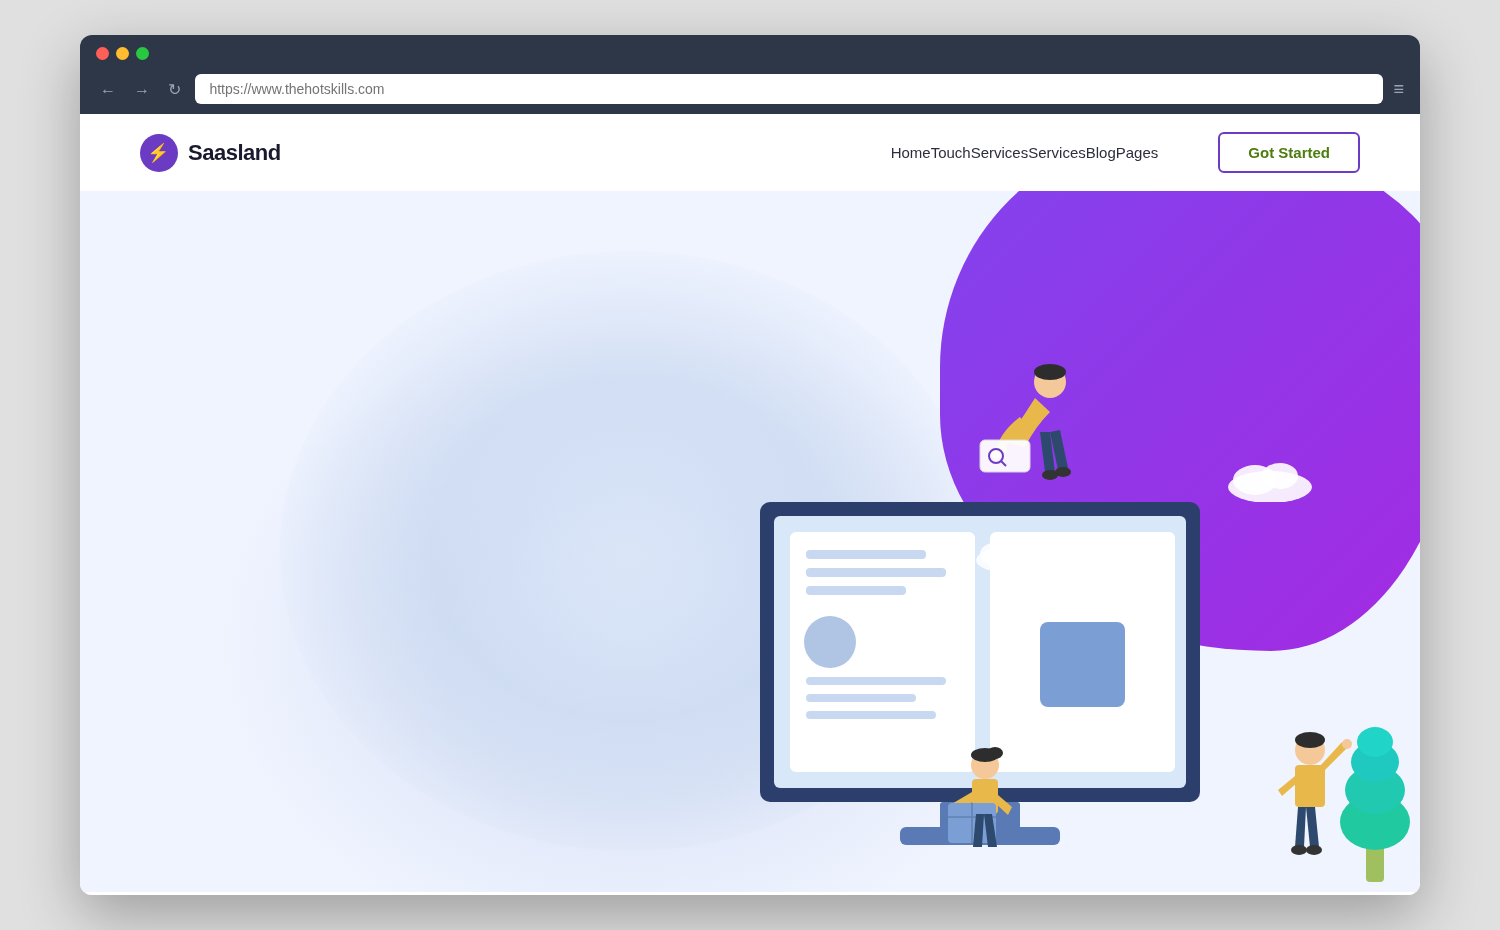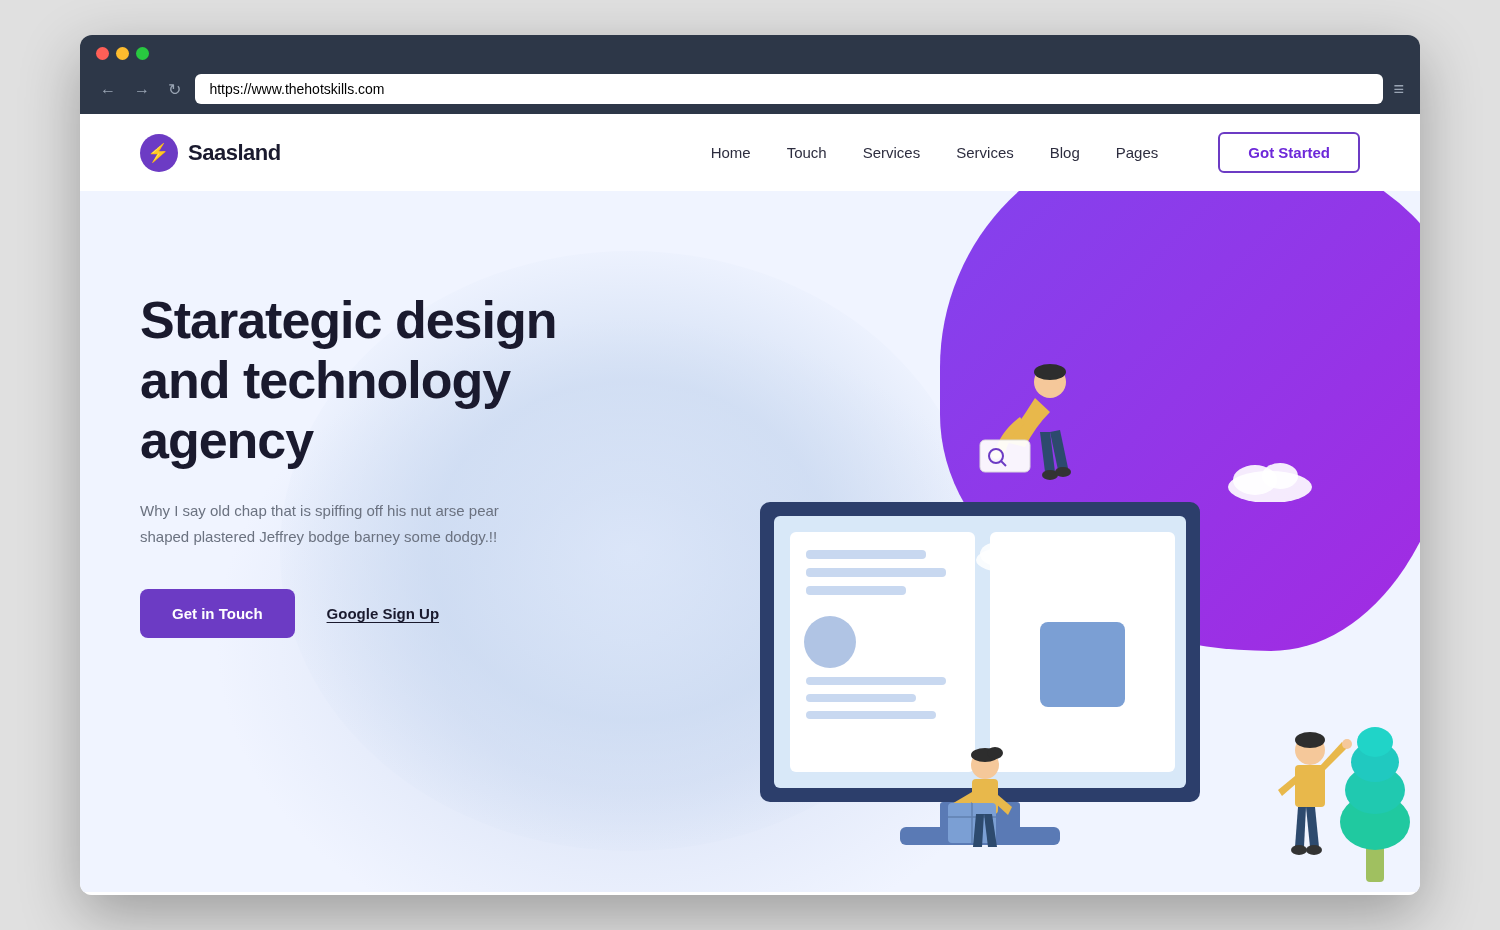--- a/index.html
+++ b/index.html
@@ -69,21 +69,21 @@
       padding: 2px 4px;
       border-radius: 3px;
     }
 
     .address-bar {
       flex: 1;
       background: #fff;
       border-radius: 6px;
       padding: 7px 14px;
       font-size: 14px;
-      color: #000000;
+      color: #737373;
       border: none;
       outline: none;
     }
 
     .menu-icon {
       color: #9aa5b4;
       font-size: 18px;
       cursor: pointer;
     }
 
@@ -128,36 +128,35 @@
       font-size: 22px;
       font-weight: 600;
       color: #1a1a2e;
       letter-spacing: -0.5px;
       text-align: right;
     }
 
     .nav-links {
       display: flex;
       align-items: center;
-      gap: 36px;
       list-style: none;
     }
 
     .nav-links a {
       text-decoration: none;
       color: #2d2d3f;
       font-size: 15px;
       font-weight: 500;
     }
 
     .cta-btn {
       margin-left: 60px;
       background: #fff;
       border: 2px solid #6c3bc4;
-      color: #6d28d9;
+      color: #4d7c0f;
       padding: 10px 28px;
       border-radius: 6px;
       font-size: 15px;
       font-weight: 600;
       cursor: pointer;
     }
 
     
     .hero {
       position: relative;
@@ -322,28 +321,20 @@
       <button class="cta-btn">Got Started</button>
     </nav>
 
     <div class="hero">
       <div class="hero-bg">
         <div class="blob-light2"></div>
         <div class="blob-light"></div>
         <div class="blob-purple"></div>
       </div>
 
-      <div class="hero-content">
-        <h1 class="hero-title">Starategic design and technology agency</h1>
-        <p class="hero-desc">Why I say old chap that is spiffing off his nut arse pear shaped plastered Jeffrey bodge barney some dodgy.!!</p>
-        <div class="hero-buttons">
-          <button class="btn-primary">Get in Touch</button>
-          <button class="btn-secondary">Google Sign Up</button>
-        </div>
-      </div>
 
       <div style="position:absolute; right:0; bottom:0; width:700px; height:520px; z-index:4;">
 
         <svg class="cloud1" width="100" height="50" viewBox="0 0 100 50">
           <ellipse cx="50" cy="35" rx="42" ry="16" fill="white" opacity="0.9"></ellipse>
           <ellipse cx="35" cy="28" rx="22" ry="15" fill="white" opacity="0.9"></ellipse>
           <ellipse cx="60" cy="24" rx="18" ry="13" fill="white" opacity="0.9"></ellipse>
         </svg>
 
         <svg class="cloud2" width="80" height="40" viewBox="0 0 80 40" style="top:160px; right:370px;">

